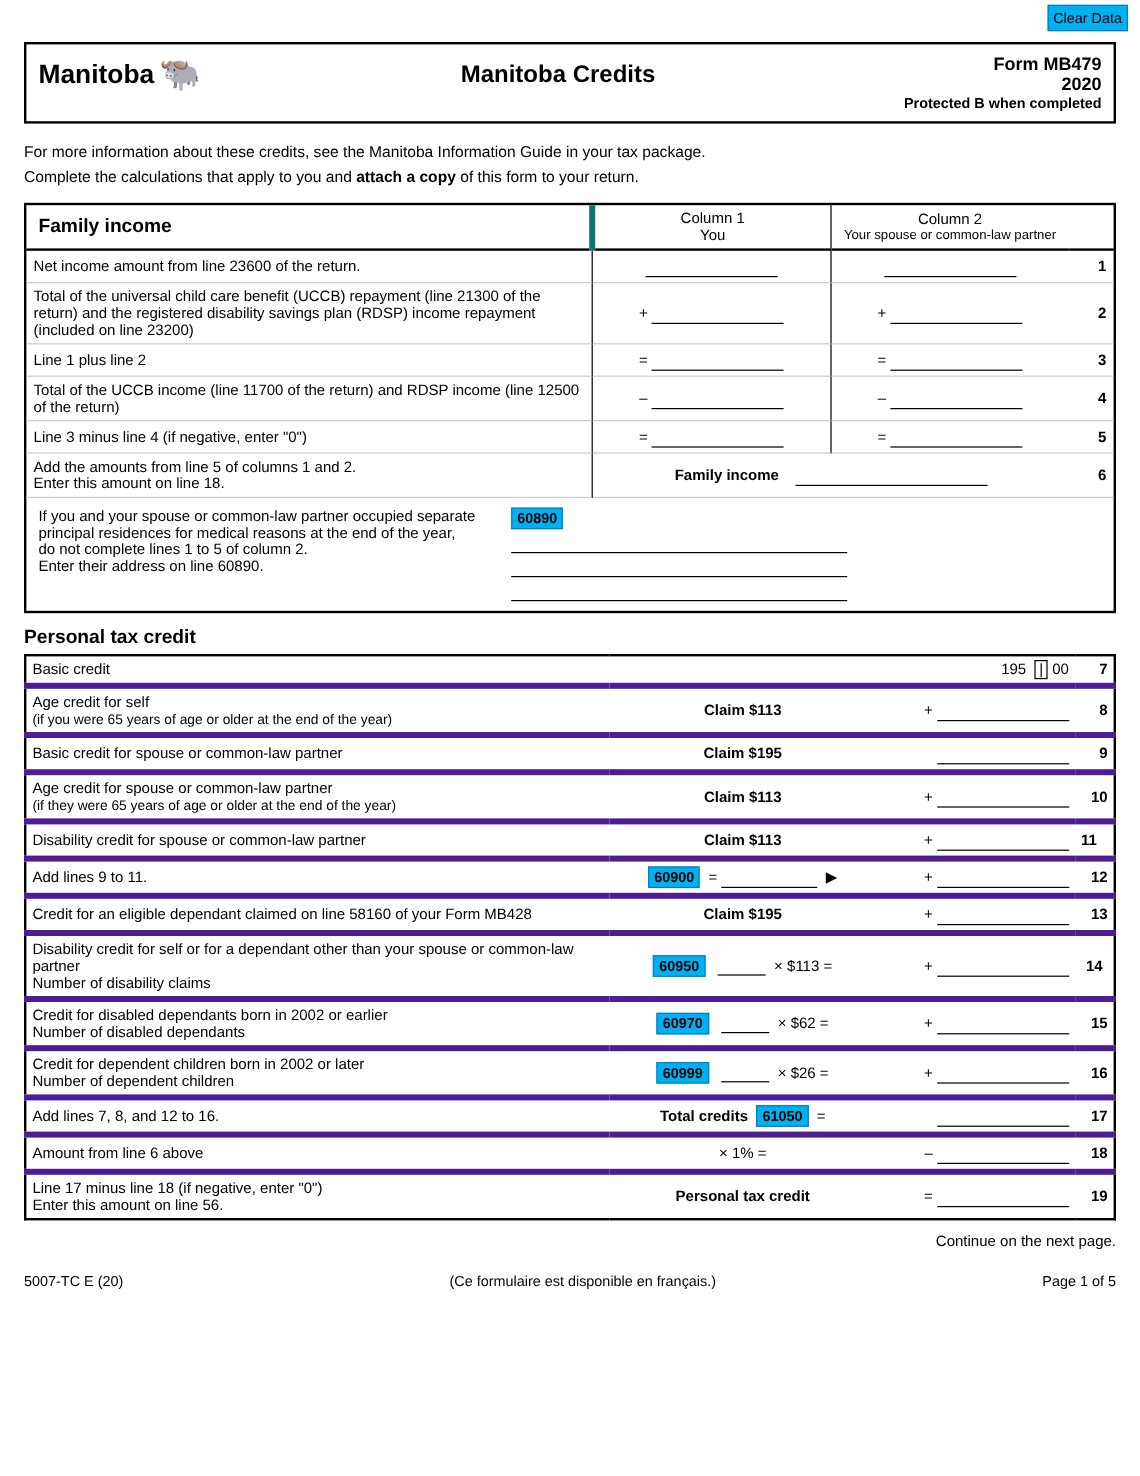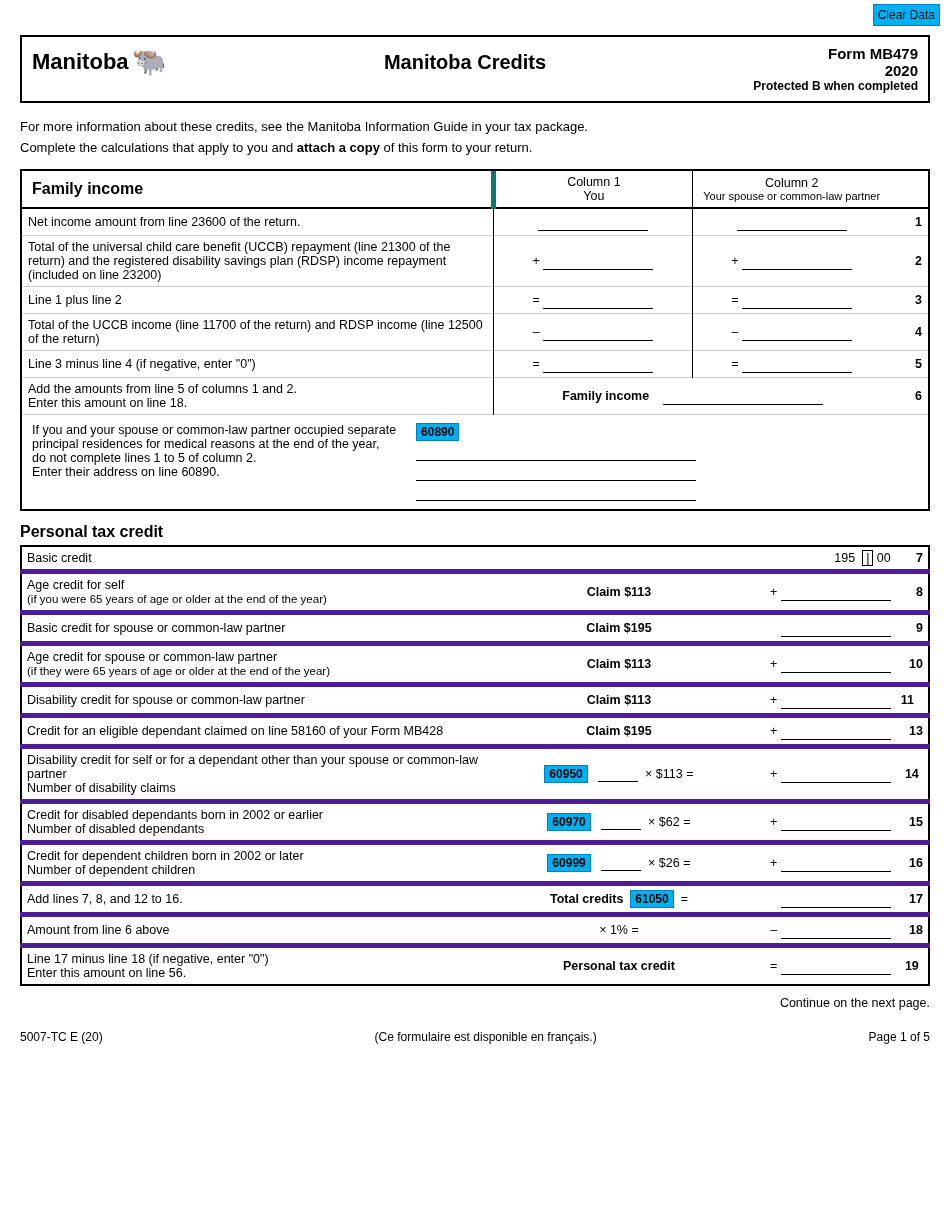--- a/index.html
+++ b/index.html
@@ -181,21 +181,21 @@
     }
 
     .sub-text {
       font-size: 11.5px;
     }
 
     
     .address-block {
       display: flex;
       align-items: flex-start;
-      gap: 0;
+      gap: 10px;
     }
   </style>
 </head>
 <body>
 
 <button class="clear-data-btn">Clear Data</button>
 
 <div class="header">
   <div class="logo-area">
     <span class="logo-text">Manitoba</span>
@@ -394,20 +394,32 @@
       <td>Disability credit for spouse or common-law partner</td>
       <td style="text-align:center;">
         <strong>Claim $113</strong>
       </td>
       <td style="text-align:right; white-space:nowrap;">
         + <input type="text" class="input-box" style="">
       </td>
       <td style="font-weight:bold; text-align:left;">11</td>
     </tr>
 
+    <tr>
+      <td>Add lines 9 to 11.</td>
+      <td style="text-align:center; white-space:nowrap;">
+        <span class="field-code">60900</span>
+        &nbsp;= <input type="text" class="input-box-narrow" style="">
+        &nbsp;▶
+      </td>
+      <td style="text-align:right; white-space:nowrap;">
+        + <input type="text" class="input-box" style="">
+      </td>
+      <td style="font-weight:bold; text-align:right;">12</td>
+    </tr>
 
     <tr>
       <td>Credit for an eligible dependant claimed on line 58160 of your Form MB428</td>
       <td style="text-align:center;">
         <strong>Claim $195</strong>
       </td>
       <td style="text-align:right; white-space:nowrap;">
         + <input type="text" class="input-box" style="">
       </td>
       <td style="font-weight:bold; text-align:right;">13</td>
@@ -489,21 +501,21 @@
       <td>
         Line 17 minus line 18 (if negative, enter "0")<br>
         Enter this amount on line 56.
       </td>
       <td style="text-align:center;">
         <strong>Personal tax credit</strong>
       </td>
       <td style="text-align:right; white-space:nowrap;">
         = <input type="text" class="input-box" style="">
       </td>
-      <td style="font-weight:bold; text-align:center;">19</td>
+      <td style="font-weight:bold; text-align:right;">19</td>
     </tr>
 
   </tbody>
     </table>
 </div>
 
 <div class="continue-text">Continue on the next page.</div>
 
 <div class="footer-row">
   <span>5007-TC E (20)</span>

